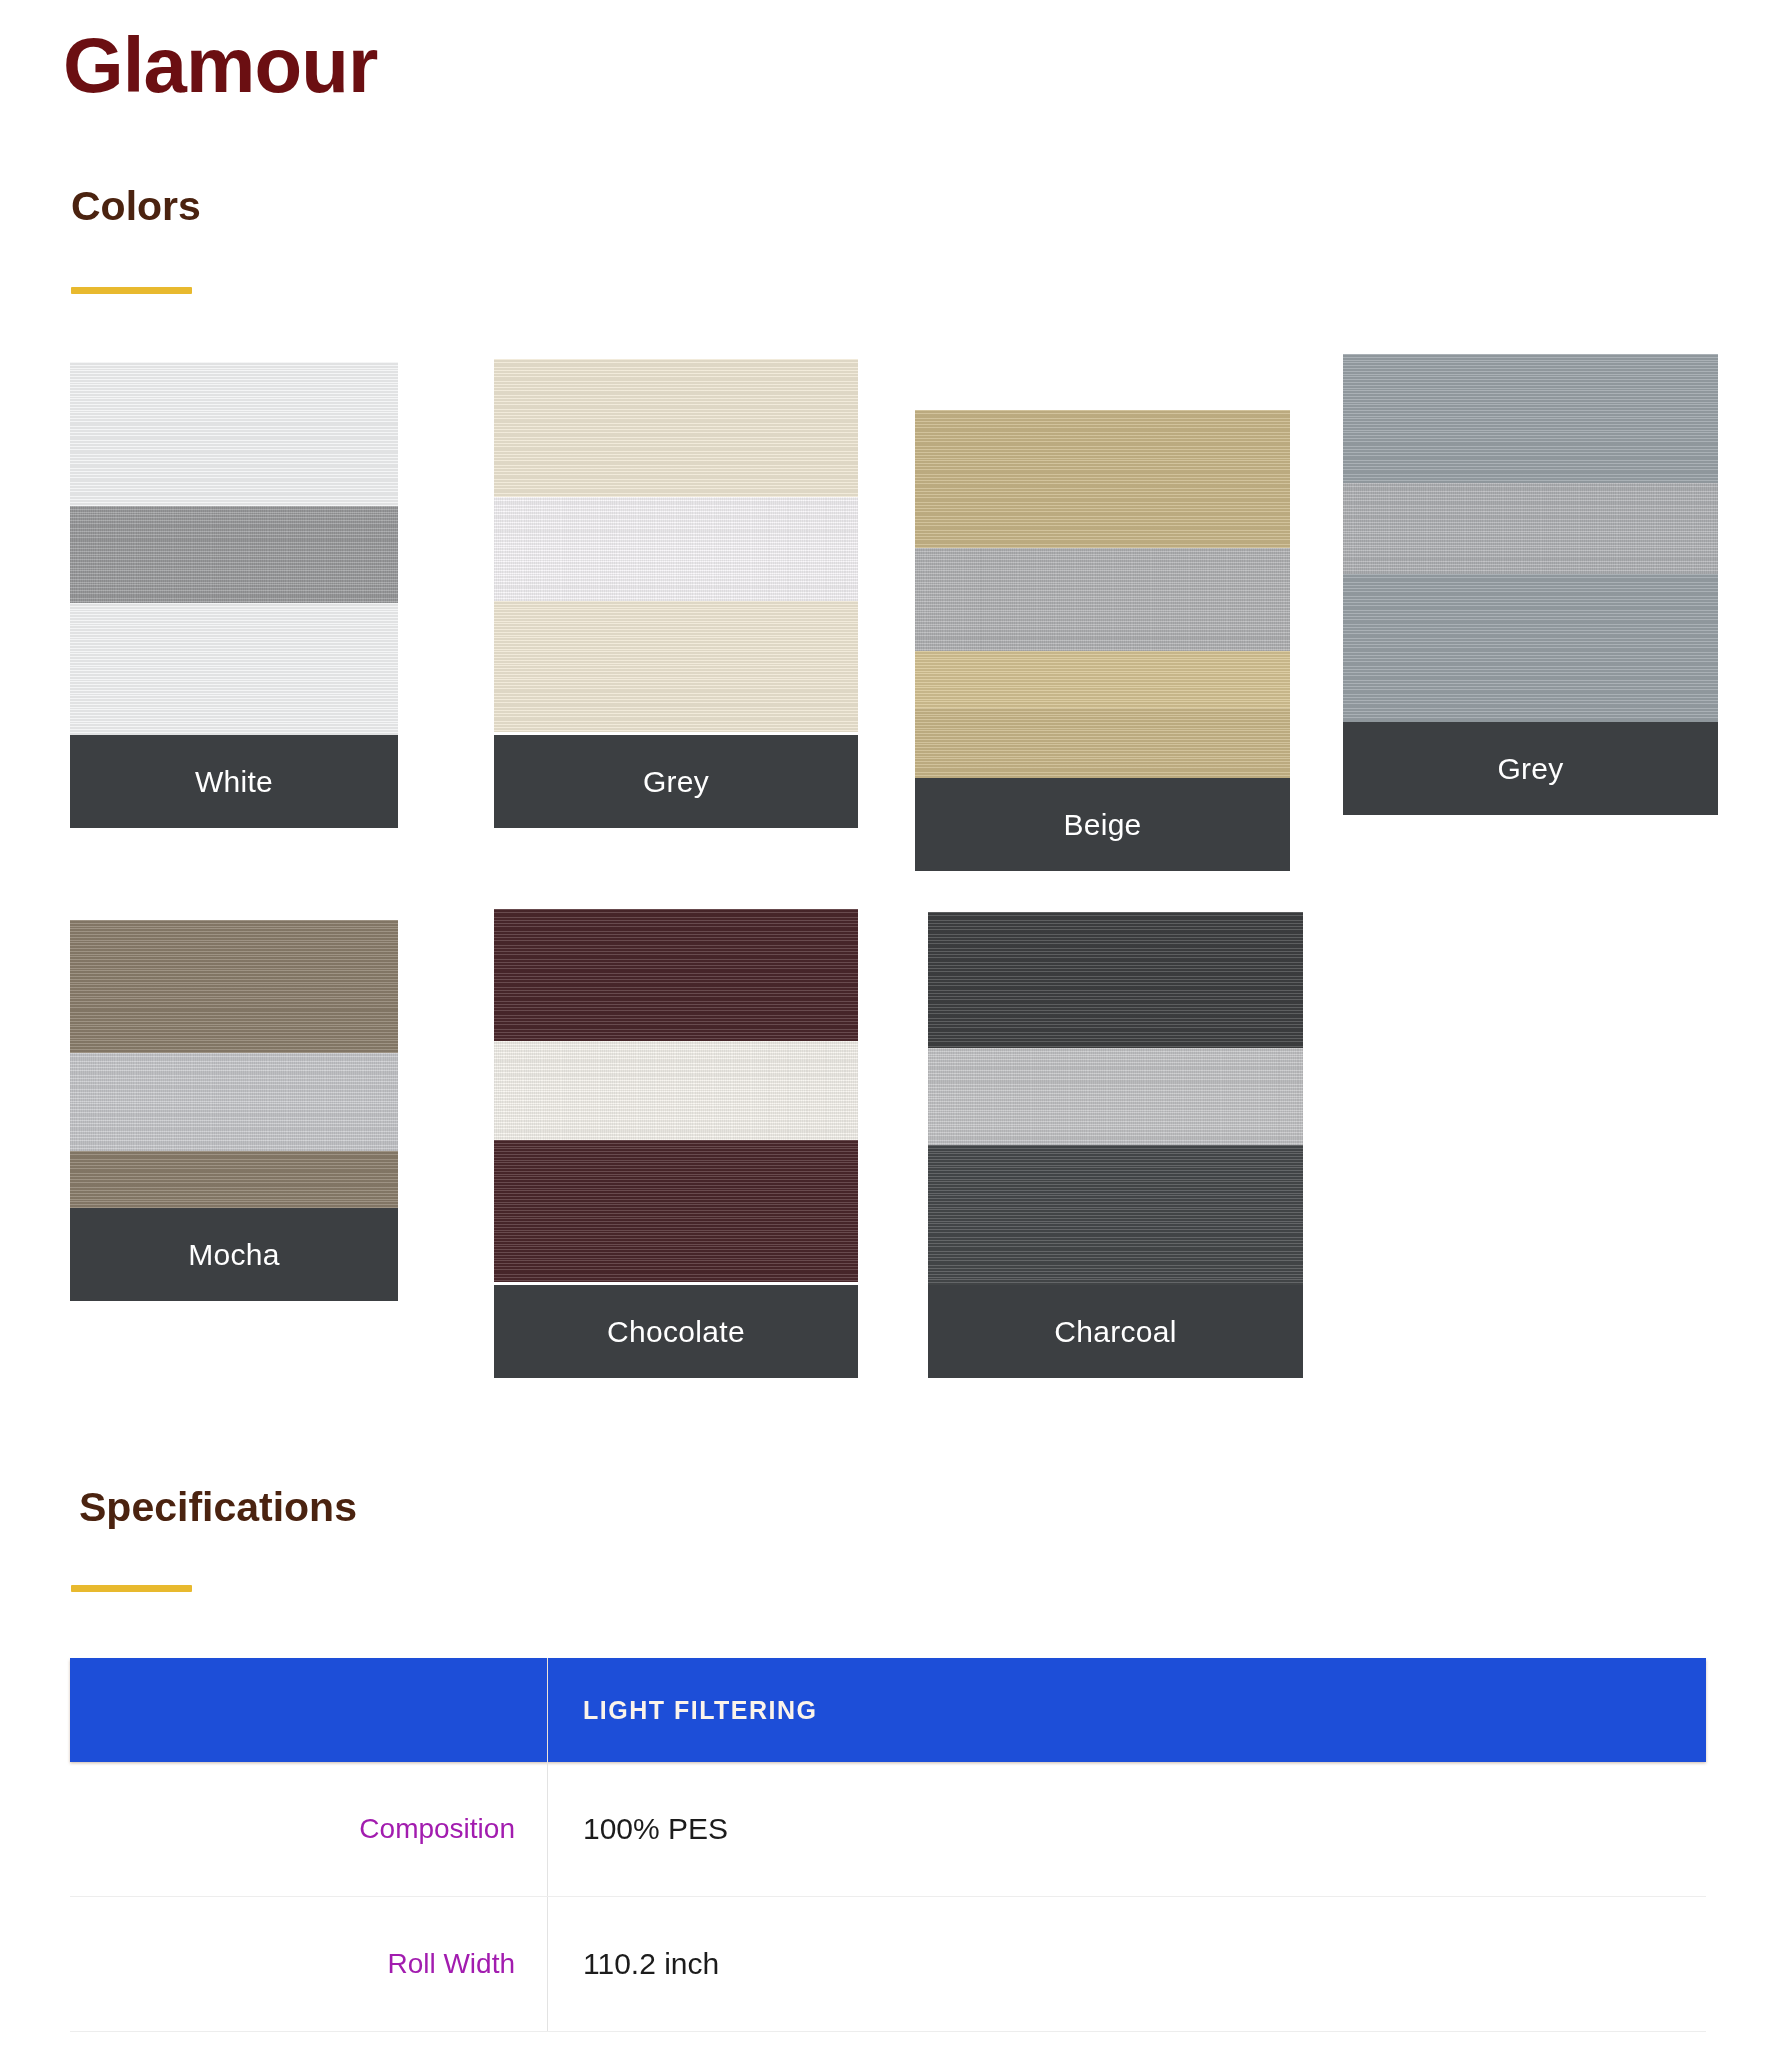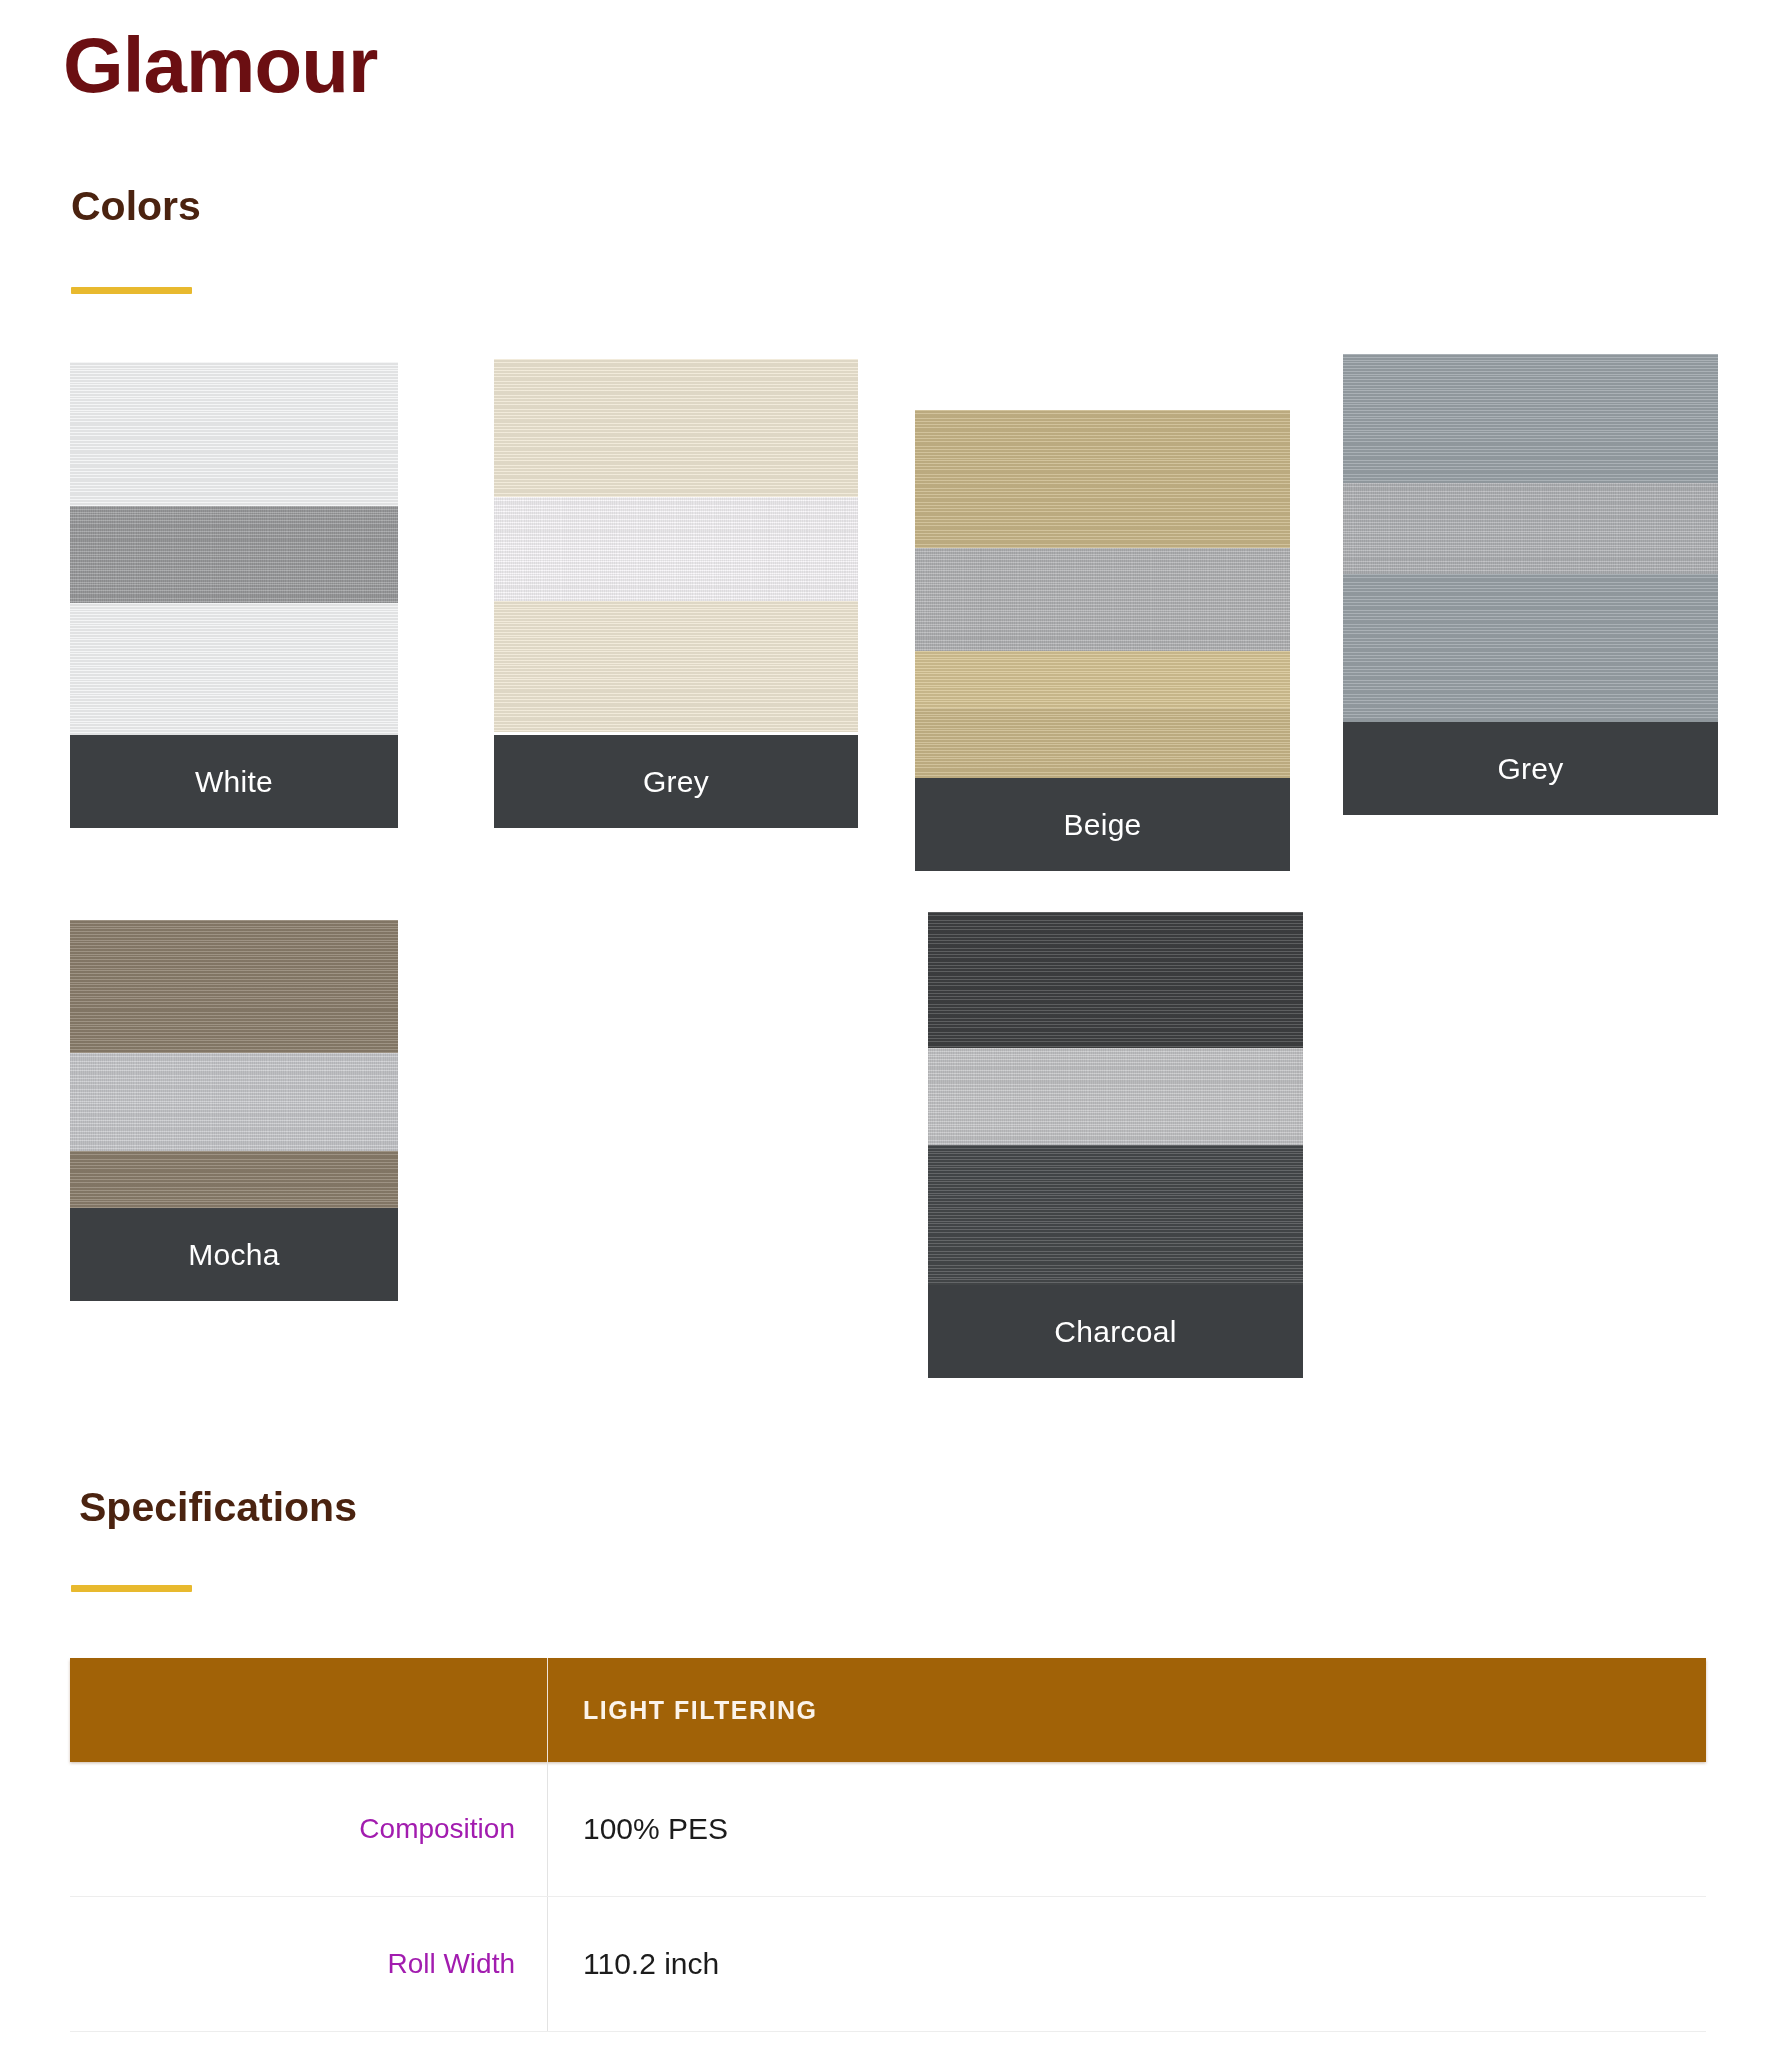--- a/index.html
+++ b/index.html
@@ -120,21 +120,21 @@
 
   
   .spec-table {
     position: absolute;
     left: 70px;
     top: 1658px;
     width: 1636px;
   }
   .spec-head {
     display: flex;
-    background: #a16207;
+    background: #1d4ed8;
     height: 104px;
     box-shadow: 0 1.9px 2.8px rgba(120,70,30,0.35);
   }
   .spec-head .col-label {
     width: 478px;
     flex: 0 0 478px;
     border-right: 1.9px solid #EFE3D8;
     box-sizing: border-box;
   }
   .spec-head .col-value {
@@ -226,20 +226,28 @@
 
   <div class="swatch" style="left:70px; top:920px; width:328px; height:381px;">
     <div class="swatch-fabric">
       <div class="band dark" style="top:0;     height:133px; background:#8B7E6C;"></div>
       <div class="band light" style="top:133px; height:98px; background:#C9CACE;"></div>
       <div class="band dark" style="top:231px; height:142px; background:#8B7E6C;"></div>
     </div>
     <div class="swatch-label">Mocha</div>
   </div>
 
+  <div class="swatch" style="left:494px; top:909px; width:364px; height:469px;">
+    <div class="swatch-fabric">
+      <div class="band dark" style="top:0;     height:132px; background:#4B282C;"></div>
+      <div class="band light" style="top:132px; height:99px; background:#F7F4EE;"></div>
+      <div class="band dark" style="top:231px; height:142px; background:#4B282C;"></div>
+    </div>
+    <div class="swatch-label">Chocolate</div>
+  </div>
 
   <div class="swatch" style="left:928px; top:912px; width:375px; height:466px;">
     <div class="swatch-fabric">
       <div class="band dark" style="top:0;     height:136px; background:#3E4042;"></div>
       <div class="band light" style="top:136px; height:97px; background:#C5C6C8;"></div>
       <div class="band dark" style="top:233px; height:140px; background:#46494B;"></div>
     </div>
     <div class="swatch-label">Charcoal</div>
   </div>
 </div>

